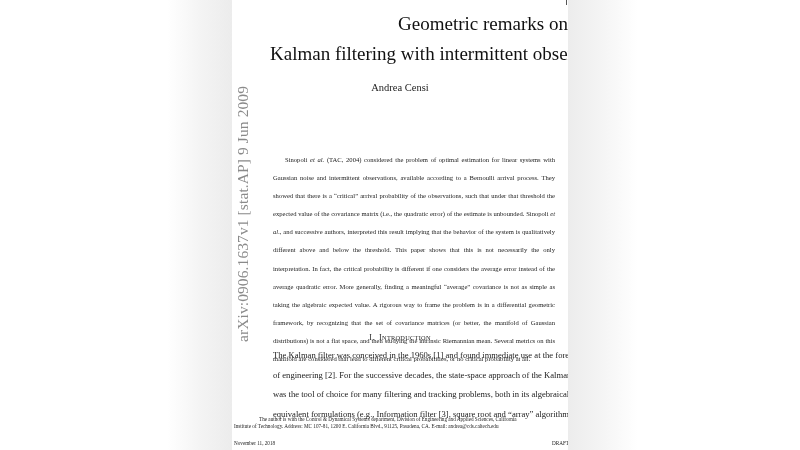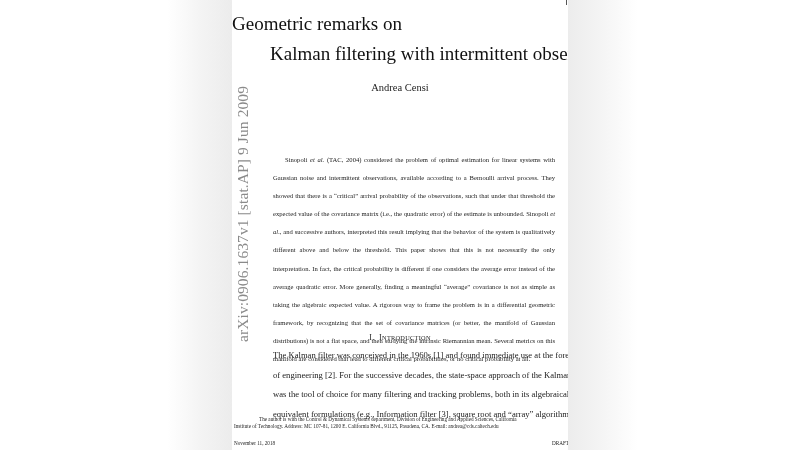--- a/index.html
+++ b/index.html
@@ -39,22 +39,22 @@
     color: #1a1a1a;
   }
   .page-marker {
     position: absolute;
     left: 334px; top: 0;
     width: 1px; height: 5px;
     background: #555;
   }
   .title-line {
     position: absolute;
-    left: 0; width: 328px;
-    text-align: left;
+    left: 8px; width: 328px;
+    text-align: right;
     font-size: 19px;
     white-space: nowrap;
     color: #111;
   }
   .title-1 { top: 13px; }
   .title-2 { top: 43px; left: 38px; width: 340px; text-align: left; }
   .author {
     position: absolute;
     top: 82px; left: 0; width: 336px;
     text-align: center;

